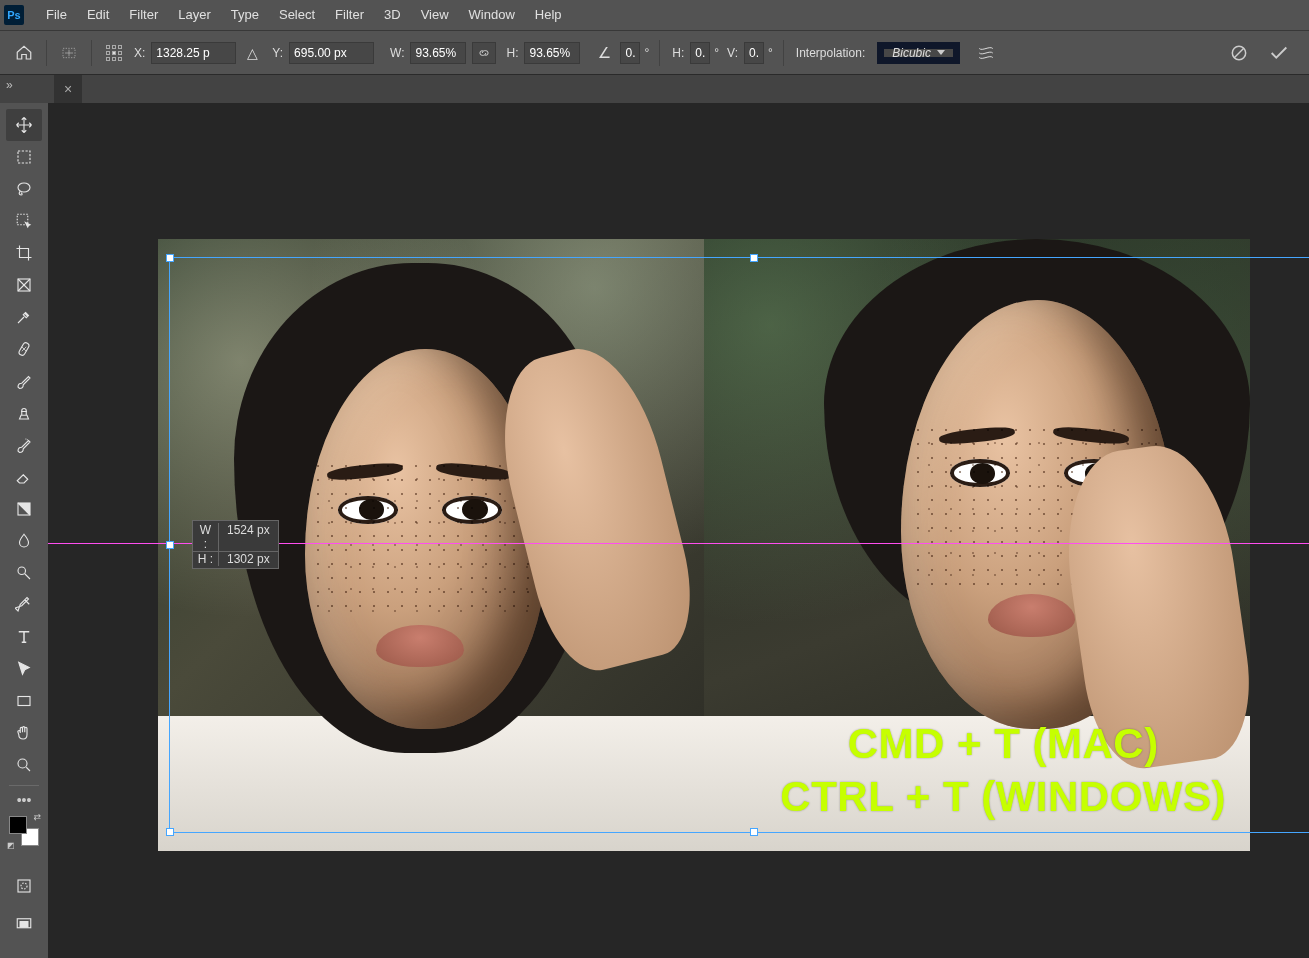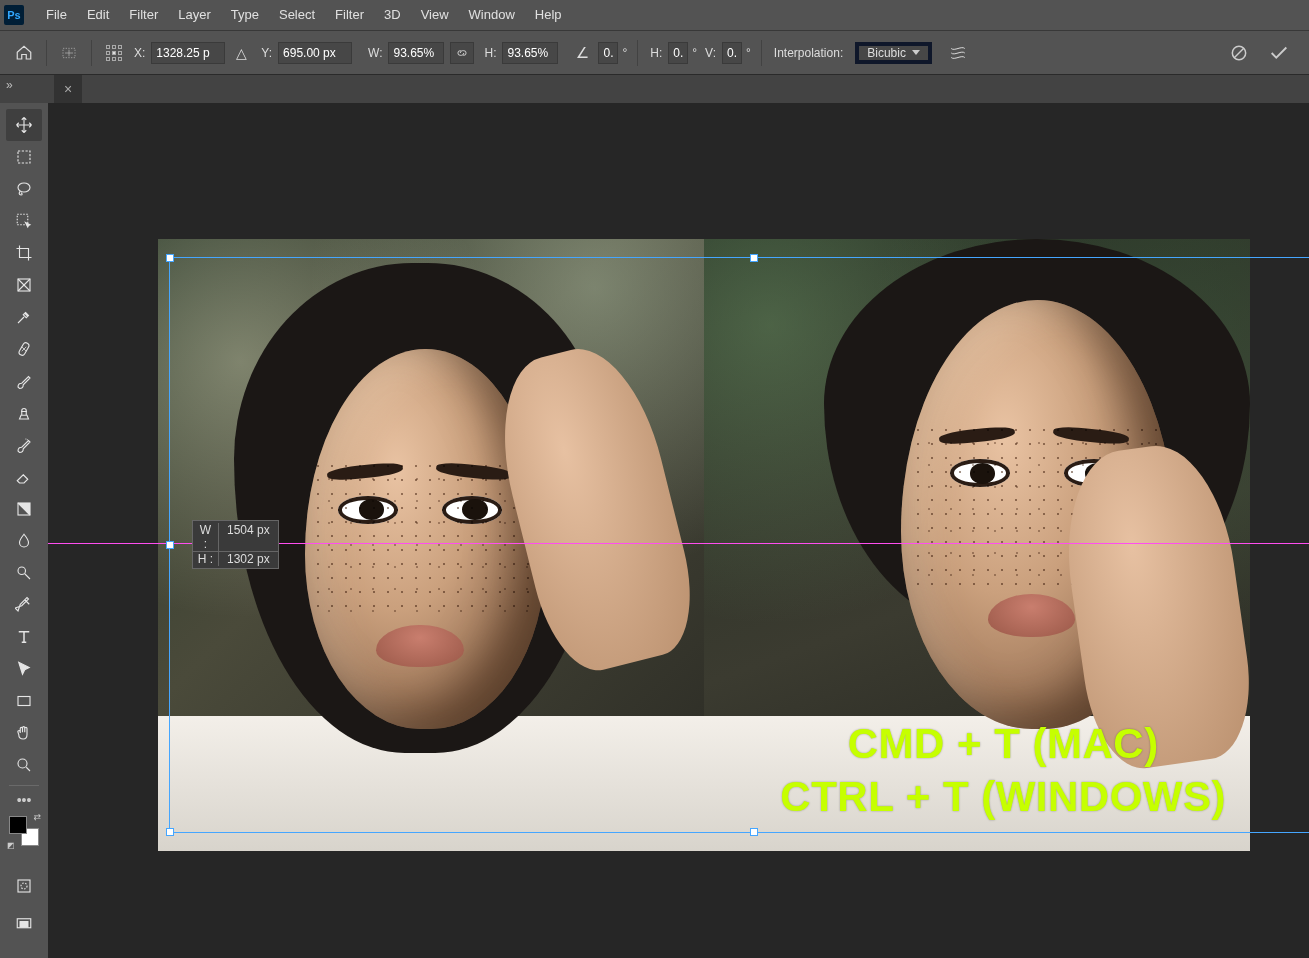--- a/index.html
+++ b/index.html
@@ -8,24 +8,24 @@
 
 .menubar { height: 30px; background: #535353; display: flex; align-items: center; padding: 0 4px; font-size: 13px; }
 .app-icon { width: 20px; height: 20px; background: #001e36; color: #31a8ff; display: flex; align-items: center; justify-content: center; font-weight: bold; font-size: 11px; border-radius: 2px; margin-right: 12px; }
 .menu-item { padding: 0 10px; line-height: 30px; cursor: default; }
 
 
 .optionsbar { height: 45px; background: #535353; border-top: 1px solid #383838; border-bottom: 1px solid #2a2a2a; display: flex; align-items: center; padding: 0 10px; font-size: 12px; color: #ddd; gap: 2px; }
 .home-btn { width: 34px; height: 28px; display: flex; align-items: center; justify-content: center; }
 .opt-sep { width: 1px; height: 26px; background: #424242; margin: 0 6px; }
 .opt-label { margin: 0 4px; color: #ddd; }
-.opt-input { background: #474747; border: 1px solid #3a3a3a; color: #fff; font-size: 12px; padding: 2px 4px; width: 74px; height: 22px; }
+.opt-input { background: #474747; border: 1px solid #3a3a3a; color: #fff; font-size: 12px; padding: 2px 4px; width: 85px; height: 22px; }
 .opt-input.sm { width: 20px; }
 .link-btn { width: 24px; height: 22px; background: #474747; border: 1px solid #3a3a3a; display: flex; align-items: center; justify-content: center; margin: 0 4px; }
-.interp-select { background: #474747; border: 4px solid #0f172a; color: #ddd; padding: 2px 8px; height: 22px; display: flex; align-items: center; gap: 6px; margin-left: 6px; }
+.interp-select { background: #474747; border: 7px solid #0f172a; color: #ddd; padding: 2px 8px; height: 22px; display: flex; align-items: center; gap: 6px; margin-left: 6px; font-style: italic; }
 .icon-btn { width: 28px; height: 28px; display: flex; align-items: center; justify-content: center; }
 .spacer { flex: 1; }
 
 
 .tabbar { height: 28px; background: #434343; display: flex; align-items: stretch; font-size: 12px; padding-left: 54px; }
 .doc-tab { background: #323232; padding: 0 10px; display: flex; align-items: center; gap: 8px; color: #ddd; max-width: 1000px; }
 .doc-tab .close-x { color: #aaa; font-size: 14px; }
 .expand-arrow { position: absolute; left: 6px; top: 78px; color: #bbb; font-size: 12px; }
 
 
@@ -398,21 +398,21 @@
       <div class="handle h-tl"></div>
       <div class="handle h-tm"></div>
       <div class="handle h-ml"></div>
       <div class="handle h-bl"></div>
       <div class="handle h-bm"></div>
     </div>
 
     <div class="readout" style="left:144px; top:417px;">
       <div class="row">
           <span class="k">W :</span>
-          <span class="v">1504 px</span>
+          <span class="v">1524 px</span>
         </div>
       <div class="row">
           <span class="k">H :</span>
           <span class="v">1302 px</span>
         </div>
     </div>
   </div>
 </div>
 
 </body></html>

